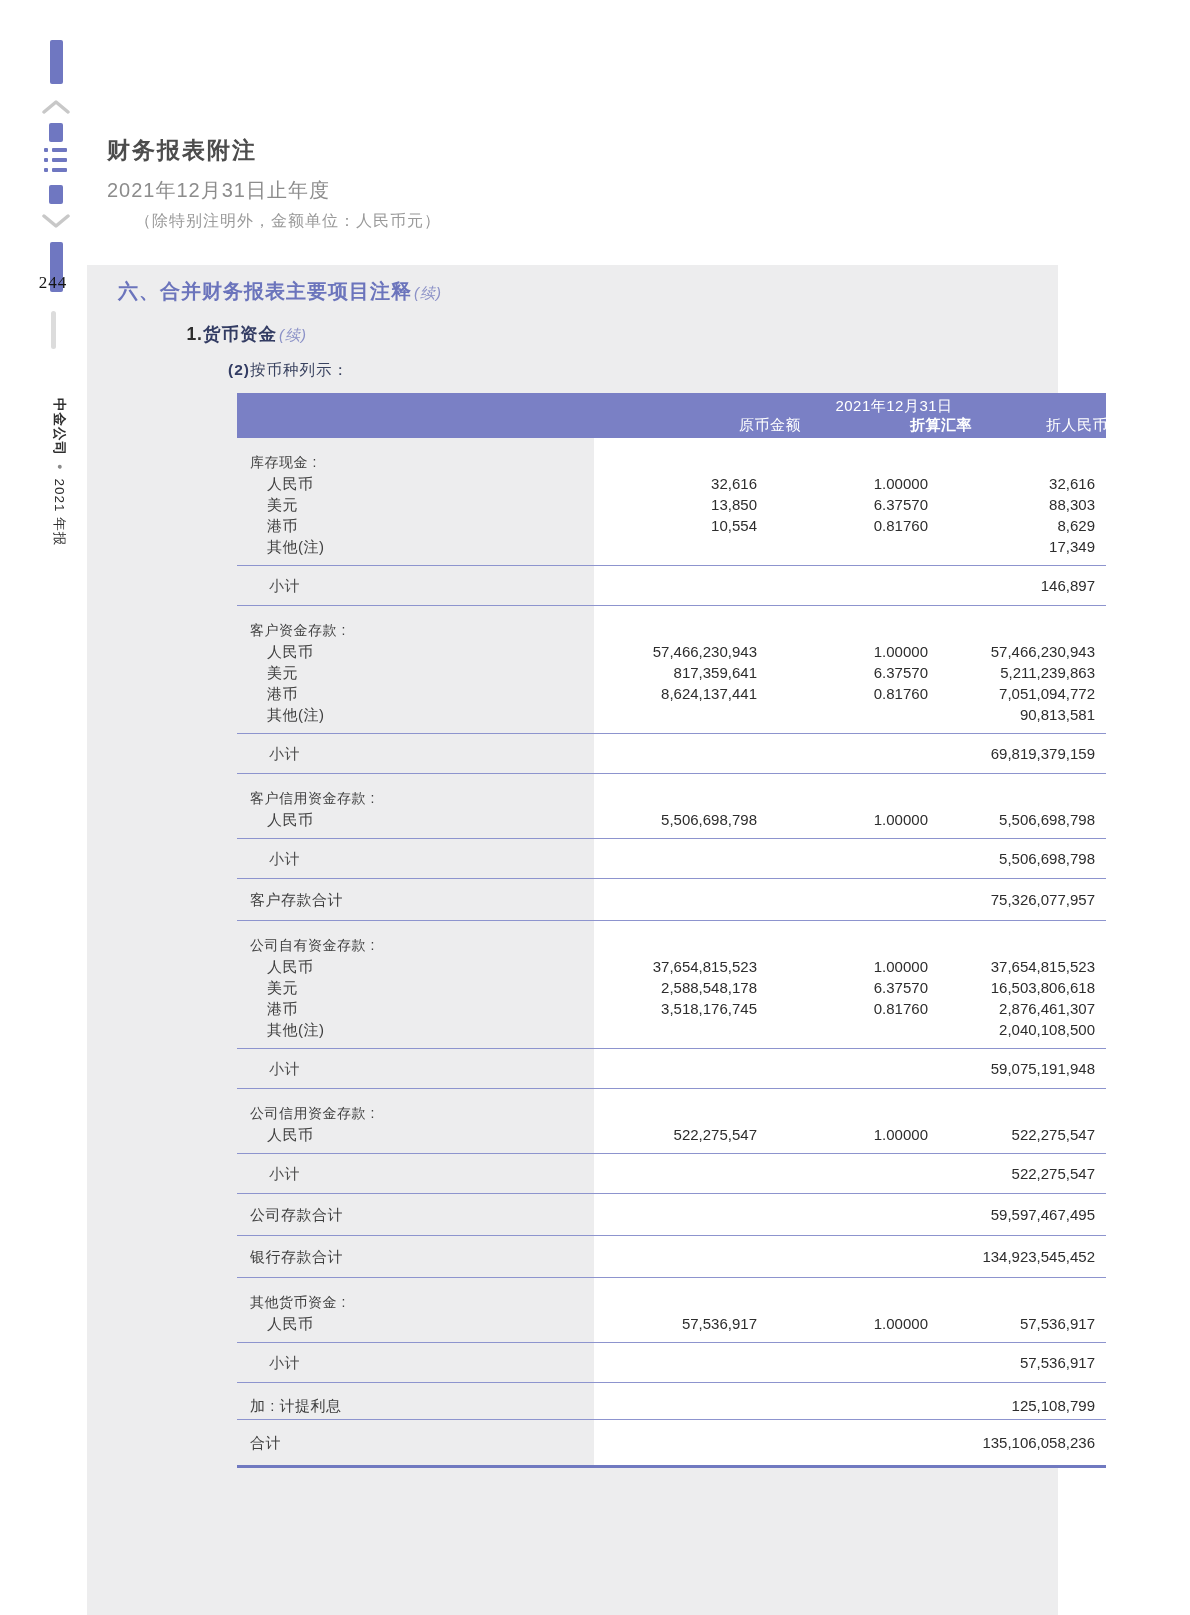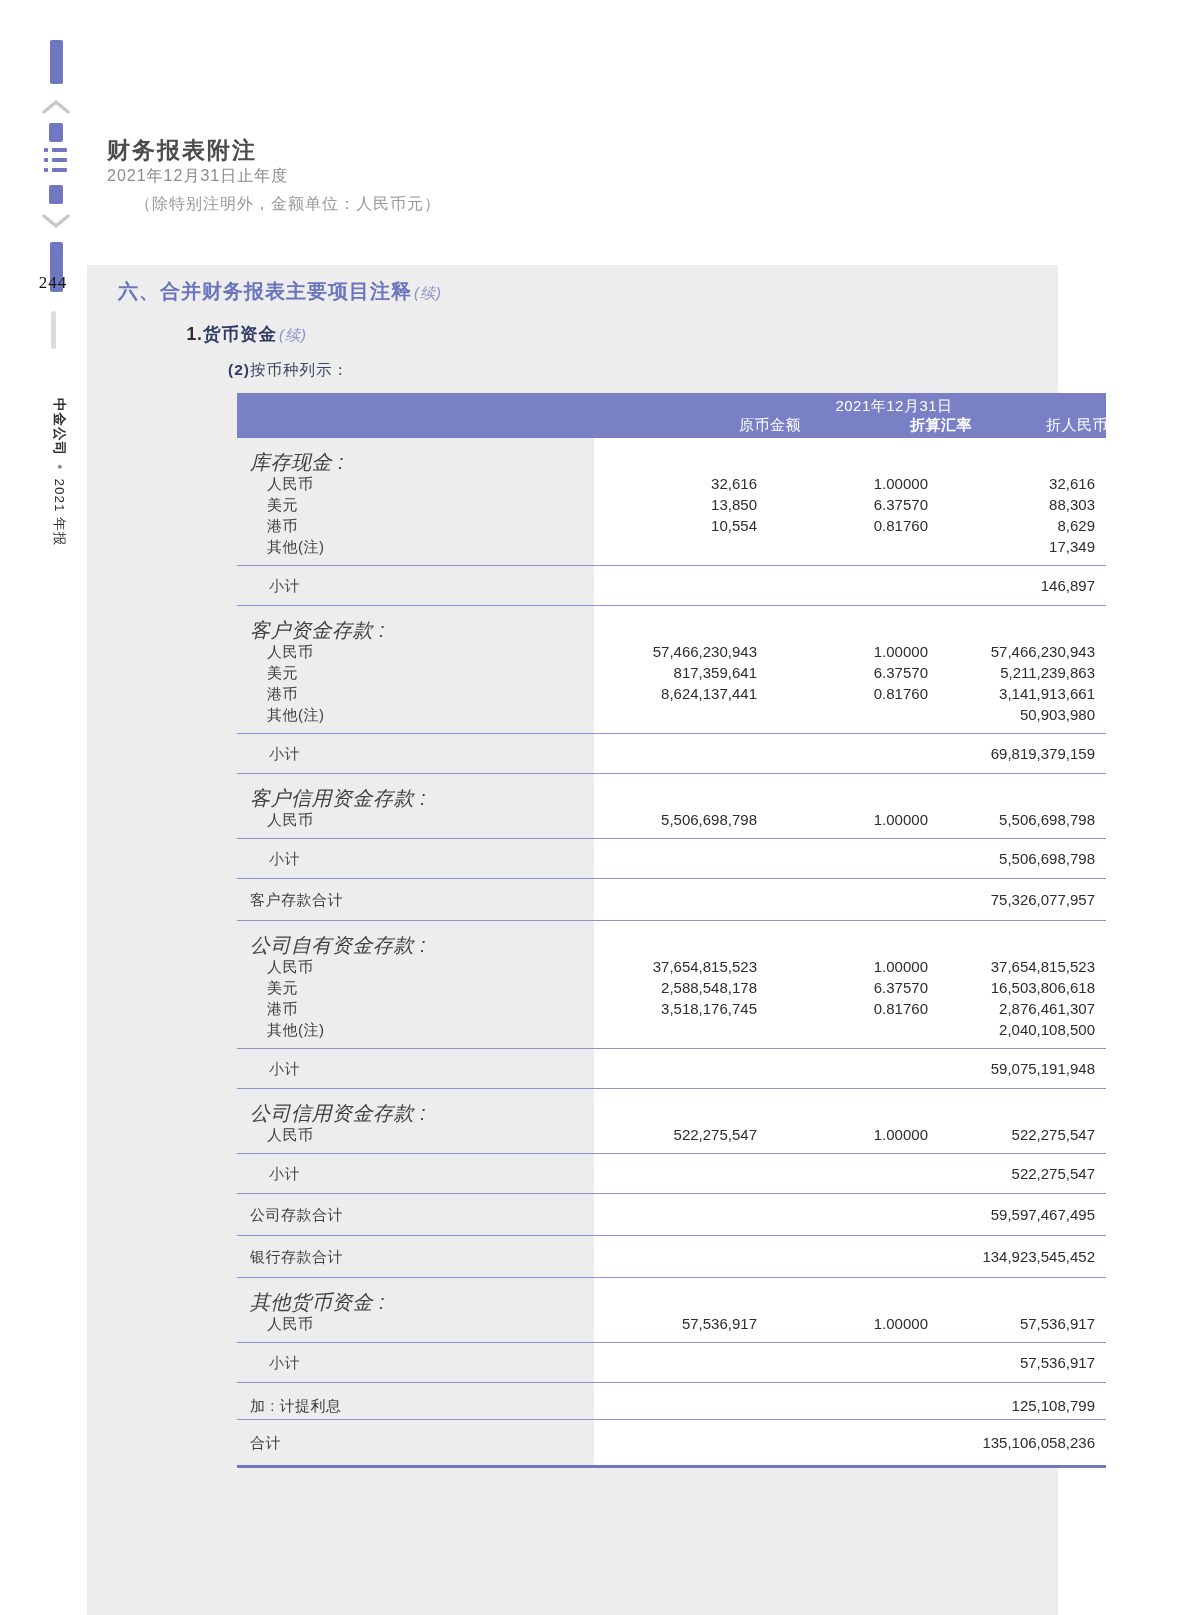--- a/index.html
+++ b/index.html
@@ -30,21 +30,21 @@
     white-space:nowrap;font-size:13.5px;color:#2e2e2e;letter-spacing:1px;
   }
   .vtext .company{font-weight:600;}
   .vtext .sep{color:#8a8a8a;font-size:9px;margin:0 8px;vertical-align:2px;}
   
   .page-header{position:absolute;left:107px;top:135px;}
   .ph-title{
     font-family:"Liberation Serif", serif;font-weight:bold;font-size:23px;
     color:#4c4c4c;letter-spacing:2px;
   }
-  .ph-sub{margin-top:0;font-size:16px;color:#8c8c8c;letter-spacing:1px;}
+  .ph-sub{margin-top:11px;font-size:20px;color:#8c8c8c;letter-spacing:1px;}
   .ph-note{margin-top:7px;font-size:16px;color:#999999;letter-spacing:1px;margin-left:28px;}
   
   .panel{position:absolute;left:87px;top:265px;width:971px;height:1350px;background:#ededee;}
   .h1{position:absolute;left:31px;top:13px;font-size:20px;font-weight:bold;color:#6b74bc;letter-spacing:1px;}
   .sfx{font-style:italic;font-weight:normal;font-size:15px;color:#8b91c7;margin-left:2px;}
   .h2{position:absolute;left:63px;top:57px;font-size:17.5px;font-weight:bold;color:#333c63;letter-spacing:1px;}
   .h2 .num{display:inline-block;width:53px;}
   .h3{position:absolute;left:128px;top:95px;font-size:15.5px;color:#39425f;letter-spacing:1px;}
   .h3 .num{font-weight:bold;display:inline-block;width:35px;color:#333c63;}
   
@@ -58,21 +58,21 @@
     background:linear-gradient(90deg, rgba(0,0,0,0) 357px, #ffffff 357px);
     border-bottom:1px solid #8d94ce;
   }
   .block.group{padding:14px 0 8px;}
   .block.subtotal{padding:9px 0;}
   .block.total{padding:10px 0;}
   .block.adjust{padding:12px 0 3px;}
   .block.grand{padding:12px 0;border-bottom:3px solid #7079c0;}
   .row{display:grid;grid-template-columns:357px 163px 171px 167px 11px;}
   .cell{line-height:21px;font-size:15px;}
-  .ghead{line-height:21px;font-size:20px;color:#3f3f3f;padding-left:13px;letter-spacing:0.5px;font-style:italic;}
+  .ghead{line-height:21px;font-size:14px;color:#3f3f3f;padding-left:13px;letter-spacing:0.5px;}
   .lbl{color:#3f3f3f;letter-spacing:0.5px;}
   .lbl.item{grid-column:1;padding-left:30px;}
   .lbl.sub{grid-column:1;padding-left:32px;color:#4a4a4a;}
   .lbl.tot{grid-column:1;padding-left:13px;}
   .num{text-align:right;color:#2d2d2d;}
   .num.c1{grid-column:2;} .num.c2{grid-column:3;} .num.c3{grid-column:4;}
 </style>
 </head>
 <body>
 
@@ -185,27 +185,27 @@
           <div class="row">
             <div class="cell lbl item">美元</div>
             <div class="cell num c1">817,359,641</div>
             <div class="cell num c2">6.37570</div>
             <div class="cell num c3">5,211,239,863</div>
           </div>
           <div class="row">
             <div class="cell lbl item">港币</div>
             <div class="cell num c1">8,624,137,441</div>
             <div class="cell num c2">0.81760</div>
-            <div class="cell num c3">3,141,913,661</div>
+            <div class="cell num c3">7,051,094,772</div>
           </div>
           <div class="row">
             <div class="cell lbl item">其他(注)</div>
             <div class="cell num c1"></div>
             <div class="cell num c2"></div>
-            <div class="cell num c3">50,903,980</div>
+            <div class="cell num c3">90,813,581</div>
           </div>
         </div>
         <div class="block subtotal">
           <div class="row">
             <div class="cell lbl sub">小计</div>
             <div class="cell num c3">69,819,379,159</div>
           </div>
         </div>
         <div class="block group">
           <div class="cell ghead">客户信用资金存款 :</div>

